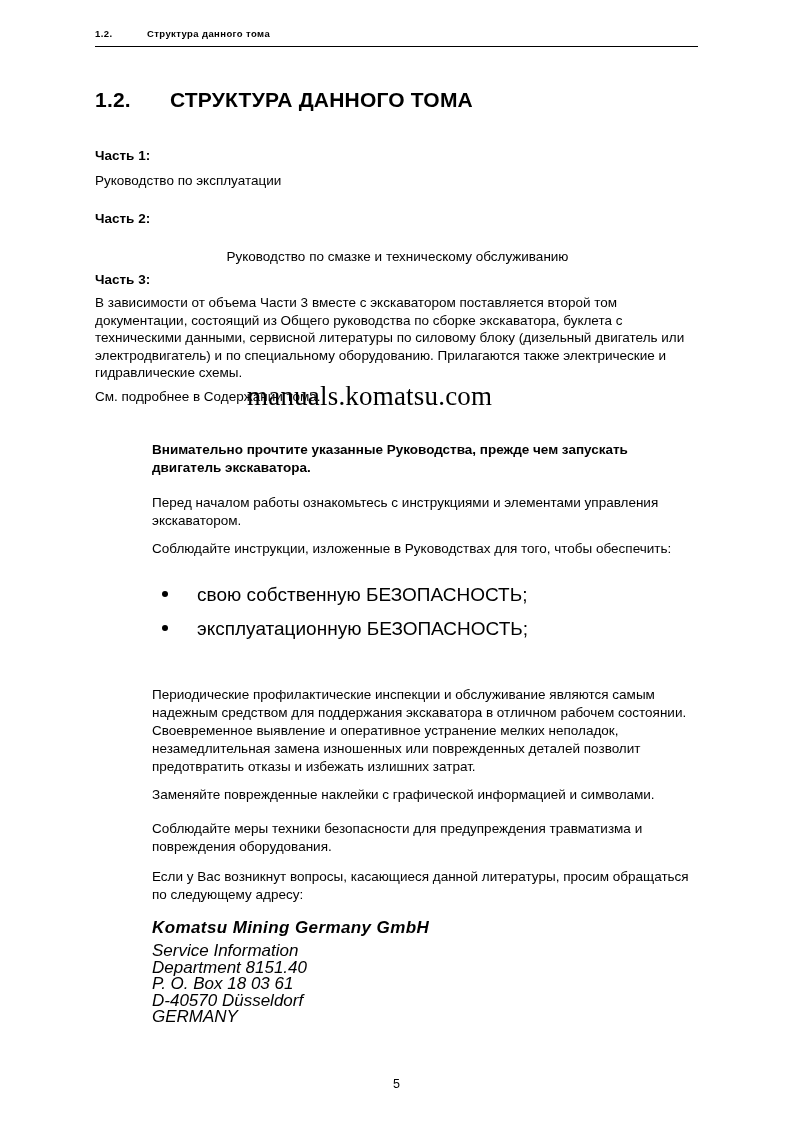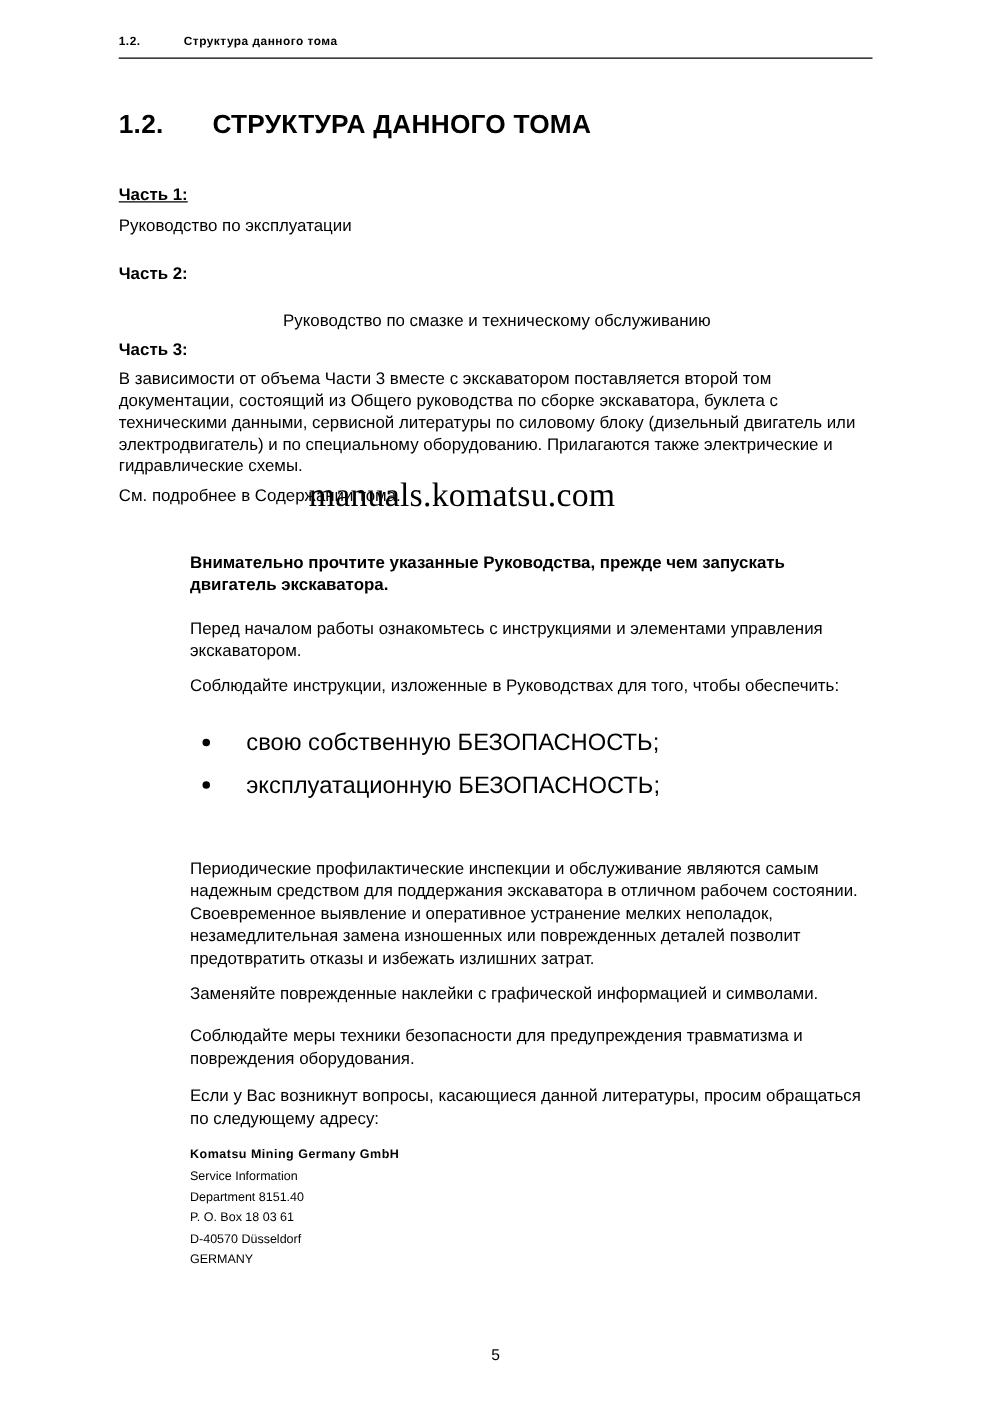--- a/index.html
+++ b/index.html
@@ -57,21 +57,21 @@
     font-size: 13.5px;
     font-weight: bold;
   }
   .part-text {
     position: absolute;
     left: 95px;
     font-size: 13.5px;
     width: 605px;
     line-height: 17.5px;
   }
-  .p1l { top: 148px; text-decoration: underline; }
+  .p1l { top: 148px; }
   .p1t { top: 172px; }
   .p2l { top: 211px; }
   .p2t { top: 248px; text-align: center; }
   .p3l { top: 272px; }
   .p3t { top: 294px; }
 
   .see-more {
     position: absolute;
     top: 389px;
     left: 95px;
@@ -128,21 +128,22 @@
   .b4 { top: 686px; }
   .b5 { top: 786px; }
   .b6 { top: 820px; }
   .b7 { top: 868px; }
 
   .addr {
     position: absolute;
     left: 152px;
     top: 918px;
     width: 548px;
-    font-size: 10px;
+    font-size: 17px;
+    font-style: italic;
   }
   .addr .company {
     font-weight: bold;
     letter-spacing: 0.4px;
     margin-bottom: 5px;
   }
   .addr .line { line-height: 16.5px; }
 
   .page-number {
     position: absolute;

